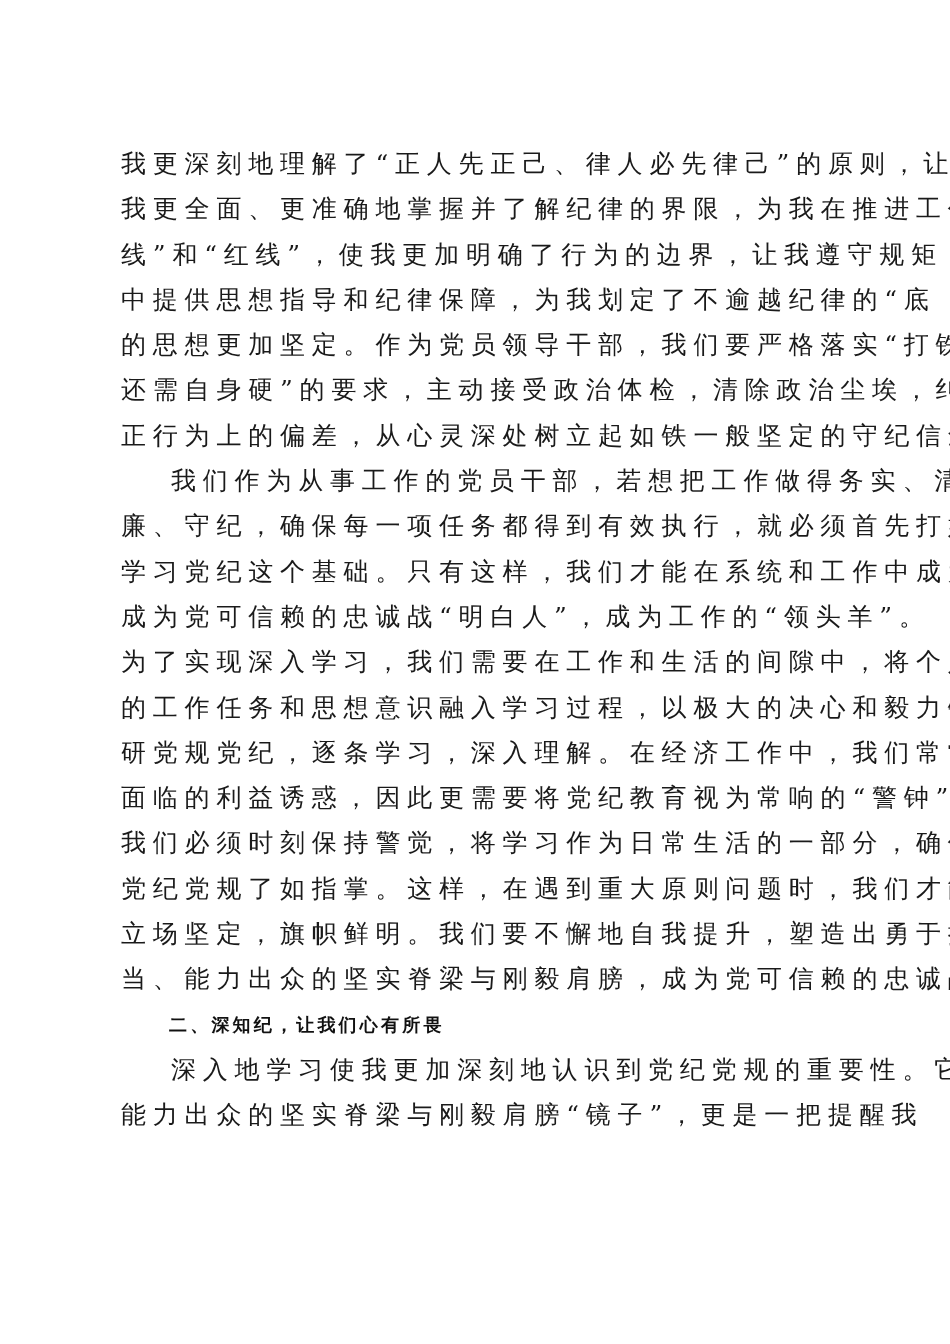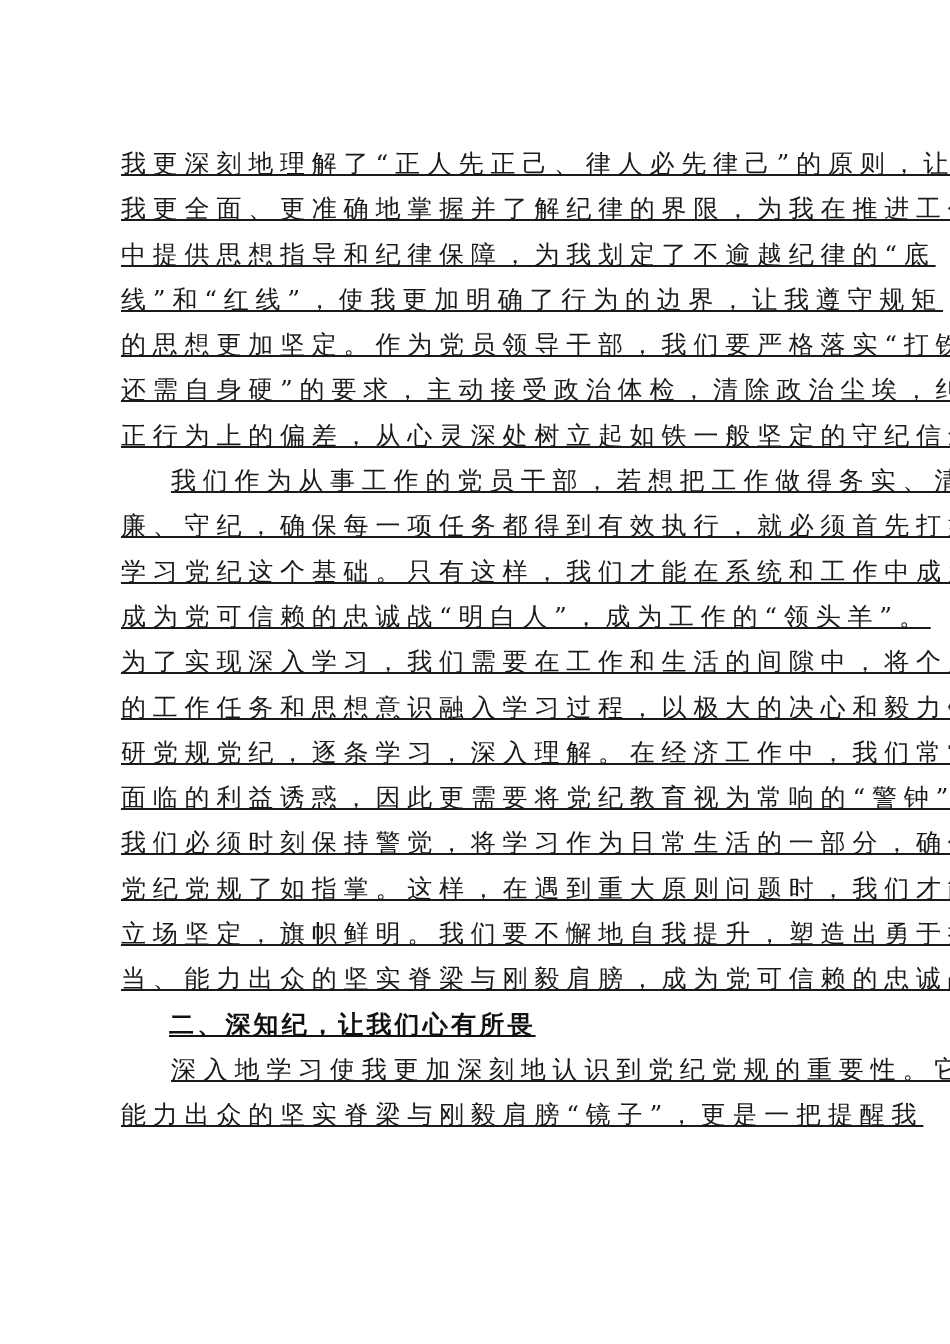--- a/index.html
+++ b/index.html
@@ -10,42 +10,42 @@
     left: 121px;
     top: 141px;
     width: 712px;
     font-family: "DejaVu Serif", "Liberation Serif", serif;
     font-size: 25px;
     line-height: 45.3px;
     letter-spacing: 6.8px;
     color: #1a1a1a;
     font-weight: normal;
   }
-  .line { display: block; white-space: nowrap; height: 45.3px; text-decoration: underline; }
+  .line { display: block; white-space: nowrap; height: 45.3px; }
   .indent { padding-left: 50px; }
   .heading {
     font-family: "DejaVu Sans", "Liberation Sans", sans-serif;
     font-weight: bold;
     letter-spacing: 3.2px;
     color: #111111;
     padding-left: 48px;
-    font-size: 25px;
+    font-size: 18px;
   }
 </style>
 </head>
 <body>
 
 <div class="page">
   <div class="text-block">
 
     <div>
       <span class="line">我更深刻地理解了“正人先正己、律人必先律己”的原则，让</span>
       <span class="line">我更全面、更准确地掌握并了解纪律的界限，为我在推进工作</span>
+      <span class="line">线”和“红线”，使我更加明确了行为的边界，让我遵守规矩</span>
       <span class="line">中提供思想指导和纪律保障，为我划定了不逾越纪律的“底</span>
-      <span class="line">线”和“红线”，使我更加明确了行为的边界，让我遵守规矩</span>
       <span class="line">的思想更加坚定。作为党员领导干部，我们要严格落实“打铁</span>
       <span class="line">还需自身硬”的要求，主动接受政治体检，清除政治尘埃，纠</span>
       <span class="line">正行为上的偏差，从心灵深处树立起如铁一般坚定的守纪信念。</span>
     </div>
 
     <div>
       <span class="line indent">我们作为从事工作的党员干部，若想把工作做得务实、清</span>
       <span class="line">廉、守纪，确保每一项任务都得到有效执行，就必须首先打好</span>
       <span class="line">学习党纪这个基础。只有这样，我们才能在系统和工作中成为</span>
       <span class="line">成为党可信赖的忠诚战“明白人”，成为工作的“领头羊”。</span>

